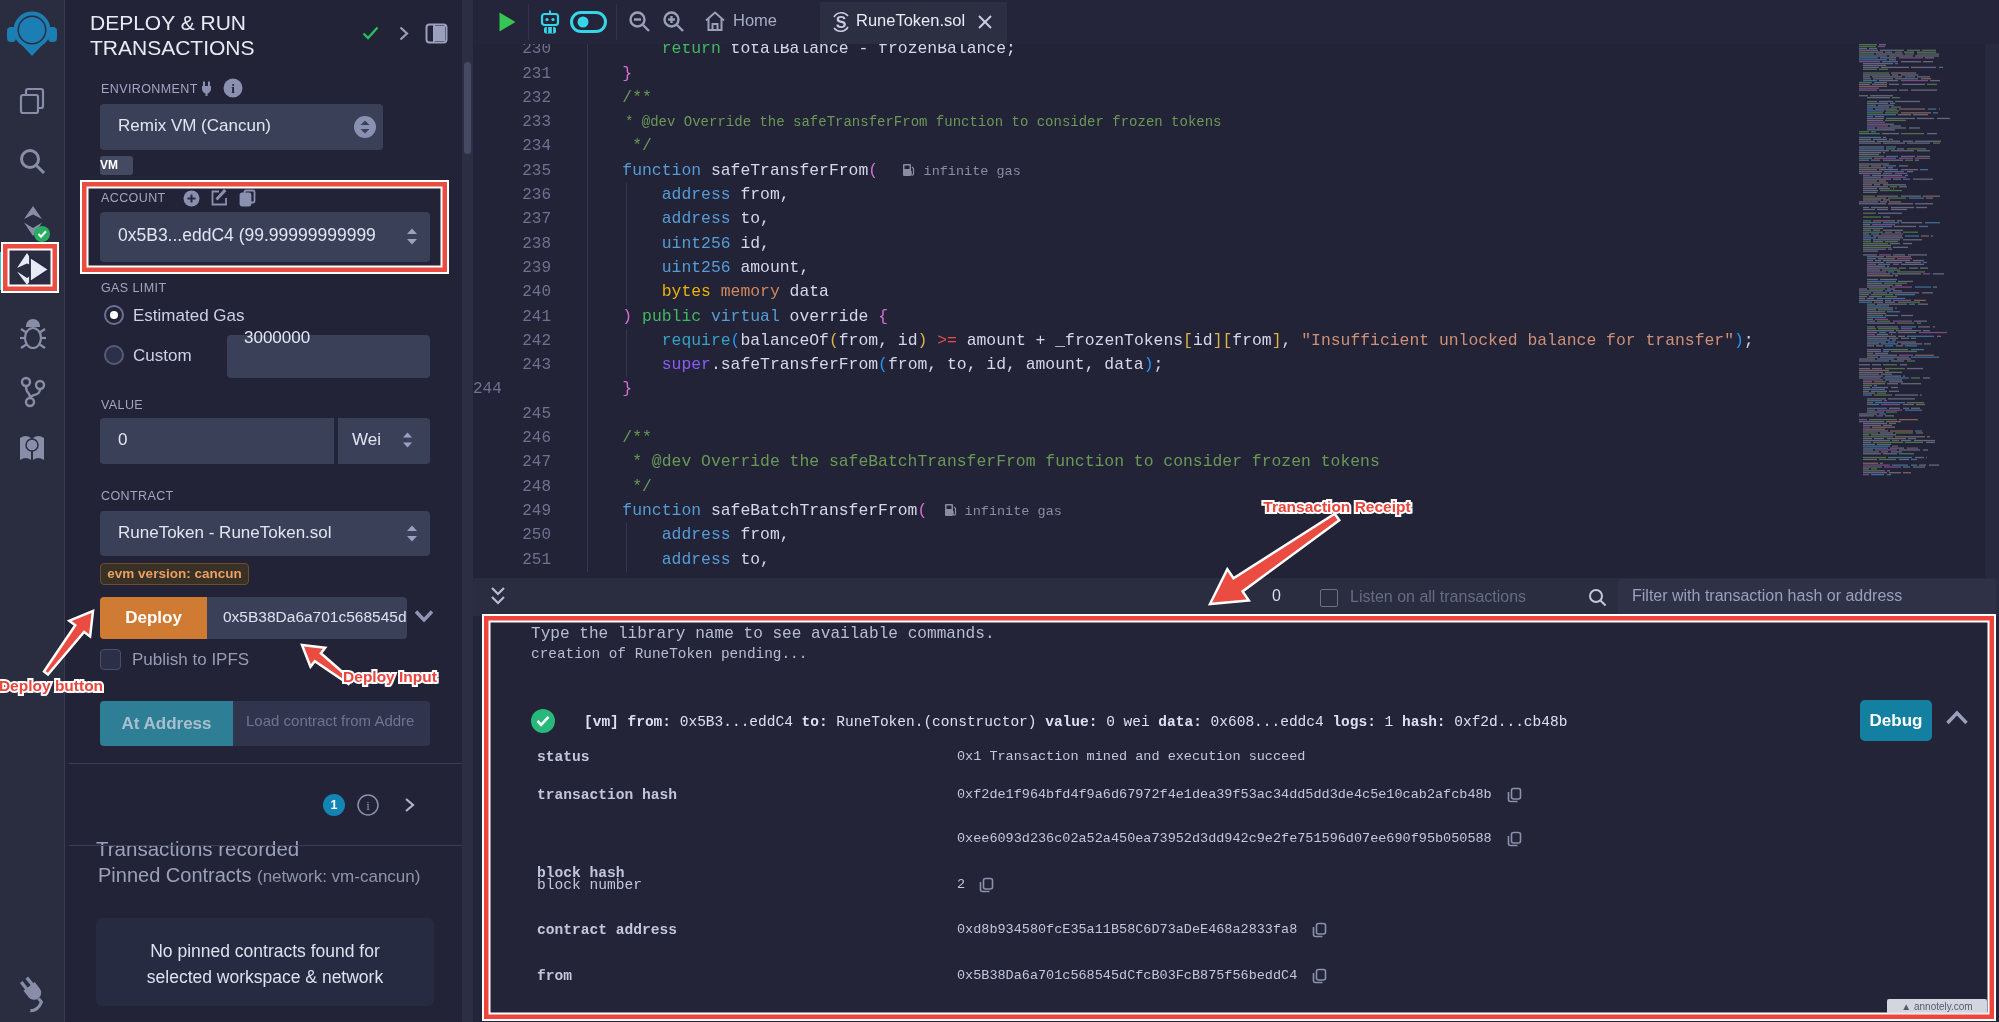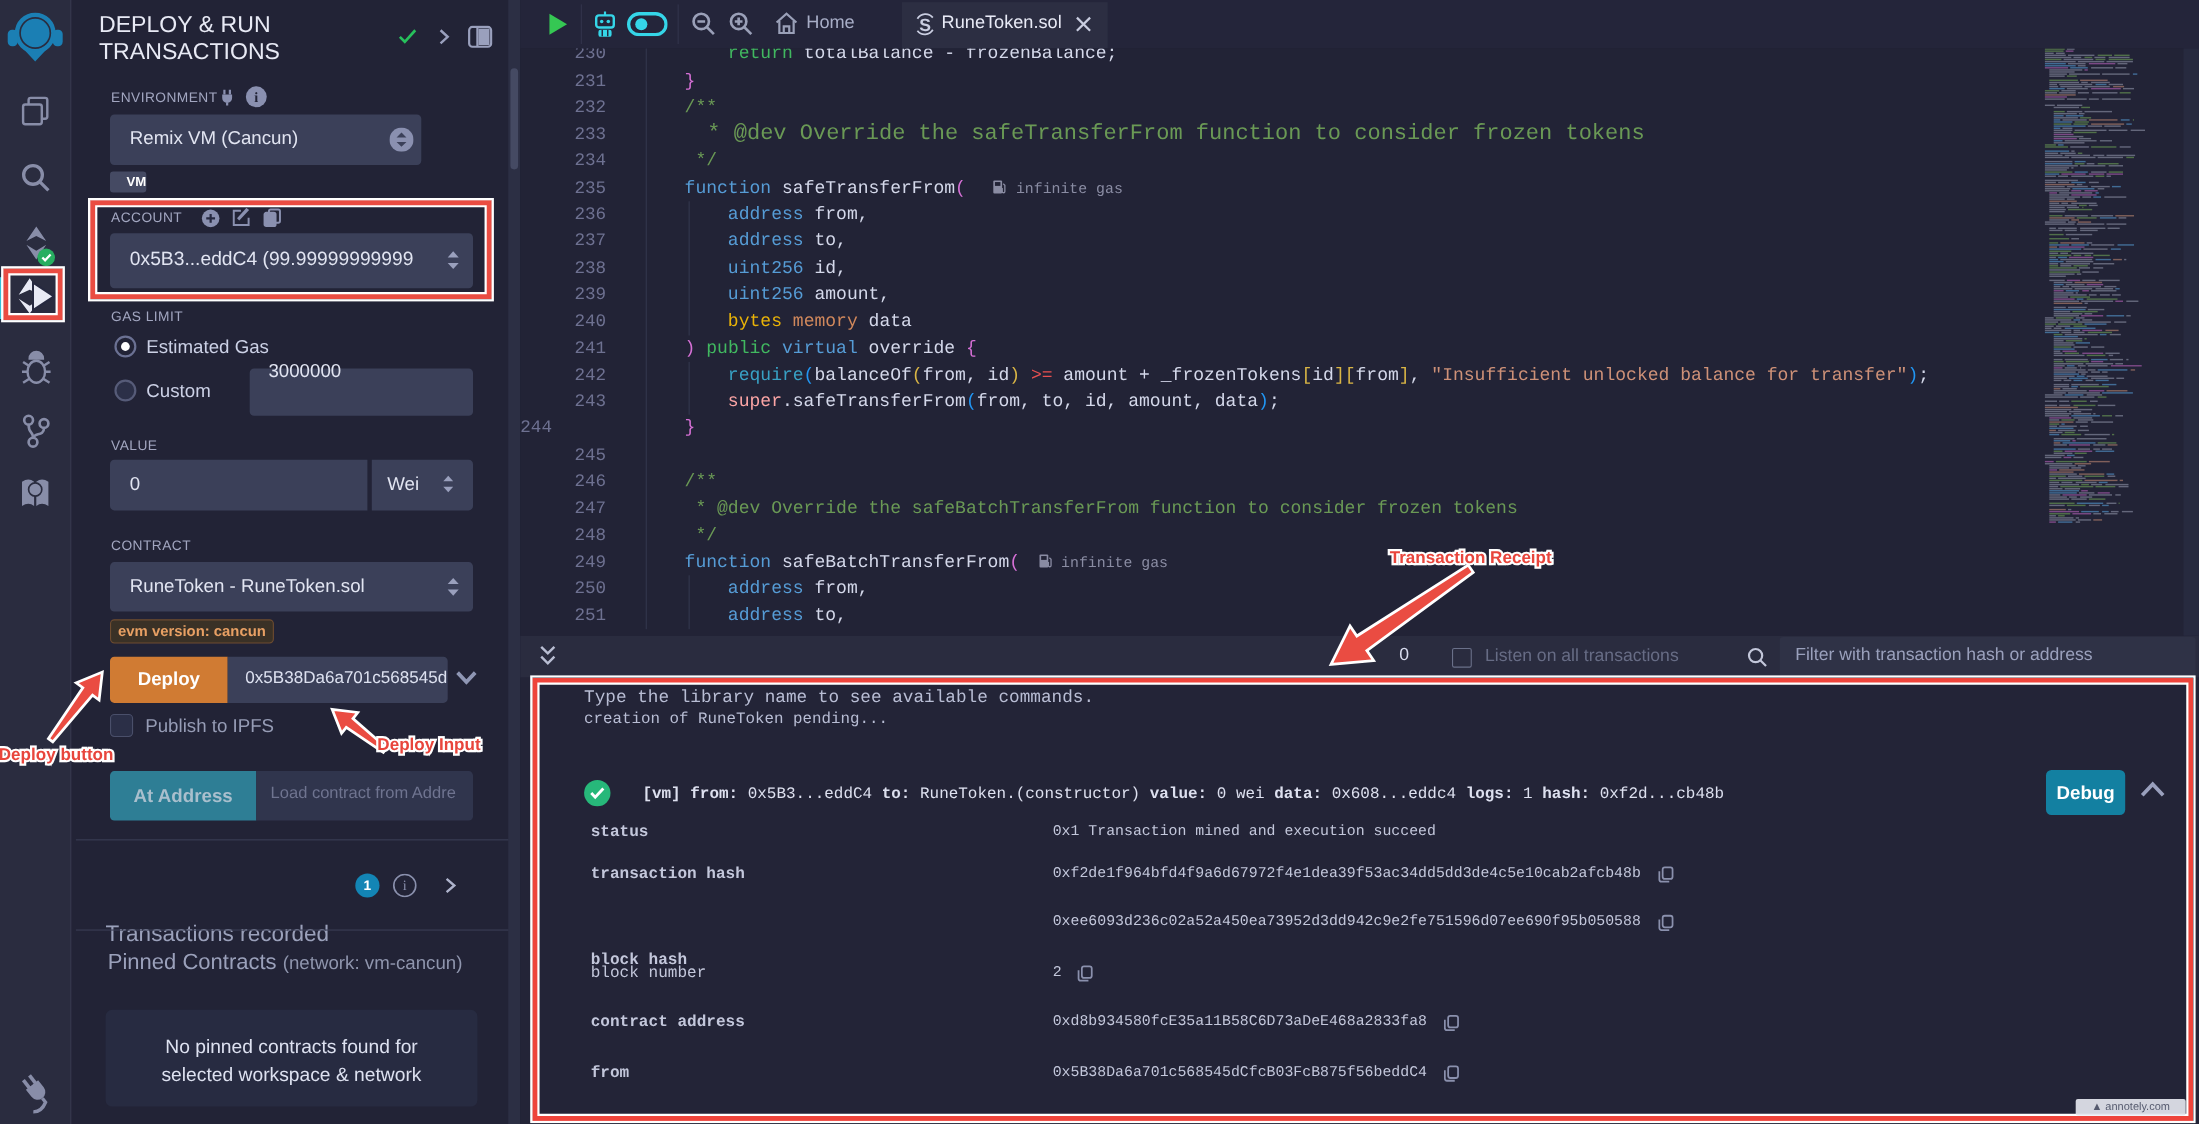--- a/index.html
+++ b/index.html
@@ -98,21 +98,21 @@
       <text x="10" y="14.5" text-anchor="middle" font-size="13" font-weight="bold" fill="#222336" font-family="Liberation Serif,serif">i</text>
     </svg>
 
 <div class="sel" style="left:35px;top:104px;width:283px;height:46px"></div>
 <div class="abs" style="left:53px;top:116px;font-size:17px;color:#e2e5f2">Remix VM (Cancun)</div>
 <svg class="abs" style="left:289px;top:116px" width="22" height="22" viewBox="0 0 22 22">
       <circle cx="11" cy="11" r="11" fill="#8a90b0"></circle>
       <path d="M6.5 9 L11 4.5 L15.5 9 Z" fill="#3b4059"></path>
       <path d="M6.5 13 L11 17.5 L15.5 13 Z" fill="#3b4059"></path>
     </svg>
-<div class="abs" style="left:35px;top:156px;width:33px;height:19px;background:#454a63;border-radius:3px;text-align:right;font-size:12px;font-weight:bold;color:#fff;line-height:19px">VM</div>
+<div class="abs" style="left:35px;top:156px;width:33px;height:19px;background:#454a63;border-radius:3px;text-align:left;font-size:12px;font-weight:bold;color:#fff;line-height:19px">VM</div>
 
 <div class="abs" style="left:15px;top:180px;width:369px;height:94px;border:2px solid #fff;box-shadow:inset 0 0 0 4.5px #ea4c42, inset 0 0 0 6.5px #fff"></div>
 <div class="lbl abs" style="left:36px;top:191px">ACCOUNT</div>
 <svg class="abs" style="left:118px;top:190px" width="17" height="17" viewBox="0 0 17 17">
       <circle cx="8.5" cy="8.5" r="8" fill="#8a90b0"></circle>
       <line x1="8.5" y1="4.5" x2="8.5" y2="12.5" stroke="#262940" stroke-width="2"></line>
       <line x1="4.5" y1="8.5" x2="12.5" y2="8.5" stroke="#262940" stroke-width="2"></line>
     </svg>
 <svg class="abs" style="left:146px;top:189px" width="18" height="18" viewBox="0 0 18 18" fill="none" stroke="#8a90b0" stroke-width="1.8">
       <path d="M15 9 L15 15.5 L1.5 15.5 L1.5 2.5 L8 2.5"></path>
@@ -273,35 +273,35 @@
         <div class="abs mono" style="left:0;top:401.8px;width:78px;height:24.3px;line-height:24.3px;text-align:right;color:#6e7191;font-size:16px">245</div>
         <div class="abs mono" style="left:0;top:426.1px;width:78px;height:24.3px;line-height:24.3px;text-align:right;color:#6e7191;font-size:16px">246</div>
         <div class="abs mono" style="left:0;top:450.4px;width:78px;height:24.3px;line-height:24.3px;text-align:right;color:#6e7191;font-size:16px">247</div>
         <div class="abs mono" style="left:0;top:474.7px;width:78px;height:24.3px;line-height:24.3px;text-align:right;color:#6e7191;font-size:16px">248</div>
         <div class="abs mono" style="left:0;top:498.9px;width:78px;height:24.3px;line-height:24.3px;text-align:right;color:#6e7191;font-size:16px">249</div>
         <div class="abs mono" style="left:0;top:523.2px;width:78px;height:24.3px;line-height:24.3px;text-align:right;color:#6e7191;font-size:16px">250</div>
         <div class="abs mono" style="left:0;top:547.5px;width:78px;height:24.3px;line-height:24.3px;text-align:right;color:#6e7191;font-size:16px">251</div>
    <div class="abs mono" style="left:110px;top:37.2px;height:24.3px;line-height:24.3px;font-size:16.4px;color:#d4d8ea;white-space:pre">        <span style="color:#41b860">return</span> totalBalance <span style="color:#d4d8ea">-</span> frozenBalance;</div>
         <div class="abs mono" style="left:110px;top:61.5px;height:24.3px;line-height:24.3px;font-size:16.4px;color:#d4d8ea;white-space:pre">    <span style="color:#d670d6">}</span></div>
         <div class="abs mono" style="left:110px;top:85.8px;height:24.3px;line-height:24.3px;font-size:16.4px;color:#d4d8ea;white-space:pre">    <span style="color:#6a9955">/**</span></div>
-        <div class="abs mono" style="left:110px;top:110.2px;height:24.3px;line-height:24.3px;font-size:20px;color:#d4d8ea;white-space:pre">    <span style="color:#6a9955"> * @dev Override the safeTransferFrom function to consider frozen tokens</span></div>
+        <div class="abs mono" style="left:110px;top:110.2px;height:24.3px;line-height:24.3px;font-size:14px;color:#d4d8ea;white-space:pre">    <span style="color:#6a9955"> * @dev Override the safeTransferFrom function to consider frozen tokens</span></div>
         <div class="abs mono" style="left:110px;top:134.4px;height:24.3px;line-height:24.3px;font-size:16.4px;color:#d4d8ea;white-space:pre">    <span style="color:#6a9955"> */</span></div>
         <div class="abs mono" style="left:110px;top:158.8px;height:24.3px;line-height:24.3px;font-size:16.4px;color:#d4d8ea;white-space:pre">    <span style="color:#569cd6">function</span> safeTransferFrom<span style="color:#d670d6">(</span><span style="color:#8a8ca3;font-size:13.5px">   <svg style="display:inline-block;vertical-align:-2px" width="13" height="15" viewBox="0 0 13 15">
               <rect x="1" y="2" width="8" height="12" rx="1" fill="#8a8ca3"></rect>
               <rect x="2.5" y="3.5" width="5" height="3.5" fill="#222336"></rect>
               <path d="M10 5 L11.5 6.5 L11.5 12 a1.2 1.2 0 0 1 -2.4 0 L9.1 9" stroke="#8a8ca3" stroke-width="1.2" fill="none"></path>
             </svg> infinite gas</span></div>
         <div class="abs mono" style="left:110px;top:183.1px;height:24.3px;line-height:24.3px;font-size:16.4px;color:#d4d8ea;white-space:pre">        <span style="color:#569cd6">address</span> from,</div>
         <div class="abs mono" style="left:110px;top:207.3px;height:24.3px;line-height:24.3px;font-size:16.4px;color:#d4d8ea;white-space:pre">        <span style="color:#569cd6">address</span> to,</div>
         <div class="abs mono" style="left:110px;top:231.7px;height:24.3px;line-height:24.3px;font-size:16.4px;color:#d4d8ea;white-space:pre">        <span style="color:#569cd6">uint256</span> id,</div>
         <div class="abs mono" style="left:110px;top:256.0px;height:24.3px;line-height:24.3px;font-size:16.4px;color:#d4d8ea;white-space:pre">        <span style="color:#569cd6">uint256</span> amount,</div>
         <div class="abs mono" style="left:110px;top:280.2px;height:24.3px;line-height:24.3px;font-size:16.4px;color:#d4d8ea;white-space:pre">        <span style="color:#eab308">bytes</span> <span style="color:#d1885c">memory</span> data</div>
         <div class="abs mono" style="left:110px;top:304.6px;height:24.3px;line-height:24.3px;font-size:16.4px;color:#d4d8ea;white-space:pre">    <span style="color:#d670d6">)</span> <span style="color:#41b860">public</span> <span style="color:#569cd6">virtual</span> override <span style="color:#d670d6">{</span></div>
         <div class="abs mono" style="left:110px;top:328.9px;height:24.3px;line-height:24.3px;font-size:16.4px;color:#d4d8ea;white-space:pre">        <span style="color:#38a1c5">require</span><span style="color:#2196f3">(</span>balanceOf<span style="color:#d9b545">(</span>from, id<span style="color:#d9b545">)</span> <span style="color:#e85050">&gt;=</span> amount + _frozenTokens<span style="color:#d9b545">[</span>id<span style="color:#d9b545">][</span>from<span style="color:#d9b545">]</span>, <span style="color:#ce9178">"Insufficient unlocked balance for transfer"</span><span style="color:#2196f3">)</span>;</div>
-        <div class="abs mono" style="left:110px;top:353.2px;height:24.3px;line-height:24.3px;font-size:16.4px;color:#d4d8ea;white-space:pre">        <span style="color:#fca5a5">super</span>.safeTransferFrom<span style="color:#2196f3">(</span>from, to, id, amount, data<span style="color:#2196f3">)</span>;</div>
+        <div class="abs mono" style="left:110px;top:353.2px;height:24.3px;line-height:24.3px;font-size:16.4px;color:#d4d8ea;white-space:pre">        <span style="color:#8b5cf6">super</span>.safeTransferFrom<span style="color:#2196f3">(</span>from, to, id, amount, data<span style="color:#2196f3">)</span>;</div>
         <div class="abs mono" style="left:110px;top:377.4px;height:24.3px;line-height:24.3px;font-size:16.4px;color:#d4d8ea;white-space:pre">    <span style="color:#d670d6">}</span></div>
         <div class="abs mono" style="left:110px;top:401.8px;height:24.3px;line-height:24.3px;font-size:16.4px;color:#d4d8ea;white-space:pre"></div>
         <div class="abs mono" style="left:110px;top:426.1px;height:24.3px;line-height:24.3px;font-size:16.4px;color:#d4d8ea;white-space:pre">    <span style="color:#6a9955">/**</span></div>
         <div class="abs mono" style="left:110px;top:450.4px;height:24.3px;line-height:24.3px;font-size:16.4px;color:#d4d8ea;white-space:pre">    <span style="color:#6a9955"> * @dev Override the safeBatchTransferFrom function to consider frozen tokens</span></div>
         <div class="abs mono" style="left:110px;top:474.7px;height:24.3px;line-height:24.3px;font-size:16.4px;color:#d4d8ea;white-space:pre">    <span style="color:#6a9955"> */</span></div>
         <div class="abs mono" style="left:110px;top:498.9px;height:24.3px;line-height:24.3px;font-size:16.4px;color:#d4d8ea;white-space:pre">    <span style="color:#569cd6">function</span> safeBatchTransferFrom<span style="color:#d670d6">(</span><span style="color:#8a8ca3;font-size:13.5px">  <svg style="display:inline-block;vertical-align:-2px" width="13" height="15" viewBox="0 0 13 15">
               <rect x="1" y="2" width="8" height="12" rx="1" fill="#8a8ca3"></rect>
               <rect x="2.5" y="3.5" width="5" height="3.5" fill="#222336"></rect>
               <path d="M10 5 L11.5 6.5 L11.5 12 a1.2 1.2 0 0 1 -2.4 0 L9.1 9" stroke="#8a8ca3" stroke-width="1.2" fill="none"></path>
             </svg> infinite gas</span></div>

